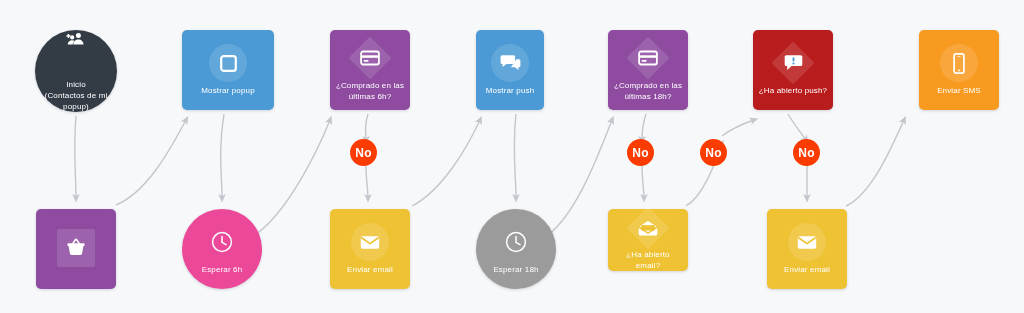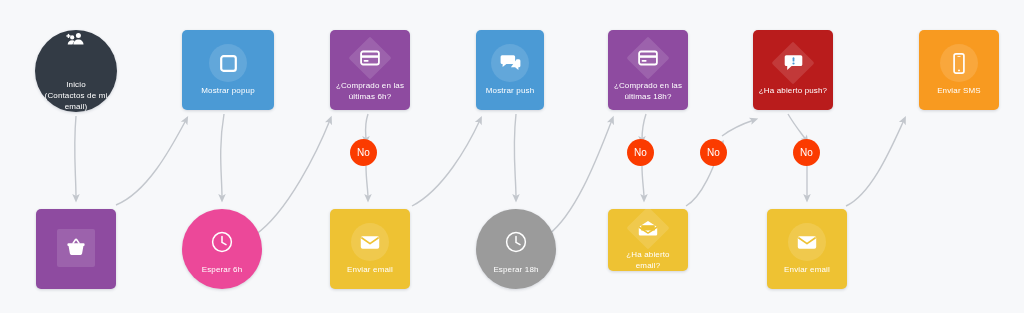--- a/index.html
+++ b/index.html
@@ -85,22 +85,23 @@
   .badge {
     position: absolute;
     width: 27px;
     height: 27px;
     border-radius: 50%;
     background: #fb3b00;
     color: #ffffff;
     display: flex;
     align-items: center;
     justify-content: center;
-    font-size: 10px;
+    font-size: 12px;
     letter-spacing: 0.2px;
+    font-weight: bold;
   }
 </style>
 </head>
 <body>
 
 <div id="canvas">
 
   <svg id="edge-layer" viewBox="0 0 1024 313" width="1024" height="313" xmlns="http://www.w3.org/2000/svg">
     <defs>
       <marker id="arrowhead" markerWidth="7" markerHeight="7" refX="3.2" refY="3.2" orient="auto" markerUnits="strokeWidth">
@@ -134,21 +135,21 @@
             <svg width="22" height="16" viewBox="0 0 22 16">
               <circle cx="13.4" cy="3.6" r="2.5" fill="#fff"></circle>
               <path d="M8.3 12.6c0-3 2.3-5.1 5.1-5.1s5.1 2.1 5.1 5.1z" fill="#fff"></path>
               <circle cx="7.2" cy="5.4" r="2.1" fill="#fff"></circle>
               <path d="M2.7 12.6c0-2.6 2-4.4 4.5-4.4 1 0 1.9.3 2.6.8-1.2 1-2 2.3-2.2 3.6z" fill="#fff"></path>
               <path d="M1.4 3.2h4.1v1.5H1.4z" fill="#fff"></path>
               <path d="M2.7 1.9h1.5V6H2.7z" fill="#fff"></path>
             </svg>
           </span>
         </div>
-        <div class="node-label"><span>Inicio</span><br><span>(Contactos de mi</span><br><span>email)</span></div>
+        <div class="node-label"><span>Inicio</span><br><span>(Contactos de mi</span><br><span>popup)</span></div>
       </div>
       <div class="node square" style="left: 36px; top: 209px; width: 80px; height: 80px; background: rgb(142, 75, 160);">
         <div class="node-icon-wrap">
           <div class="icon-bg shape-square"></div>
           <span>
             <svg width="20" height="20" viewBox="0 0 20 20">
               <path d="M7.1 5.1 9.4 1.7a.8.8 0 0 1 1.3 0l2.3 3.4" fill="none" stroke="#fff" stroke-width="1.6" stroke-linecap="round"></path>
               <path d="M2.3 6.6h15.4l-1.6 9a1.6 1.6 0 0 1-1.6 1.3H5.5a1.6 1.6 0 0 1-1.6-1.3z" fill="#fff"></path>
               <rect x="1.4" y="5.2" width="17.2" height="2.8" rx="1.1" fill="#fff"></rect>
             </svg>

